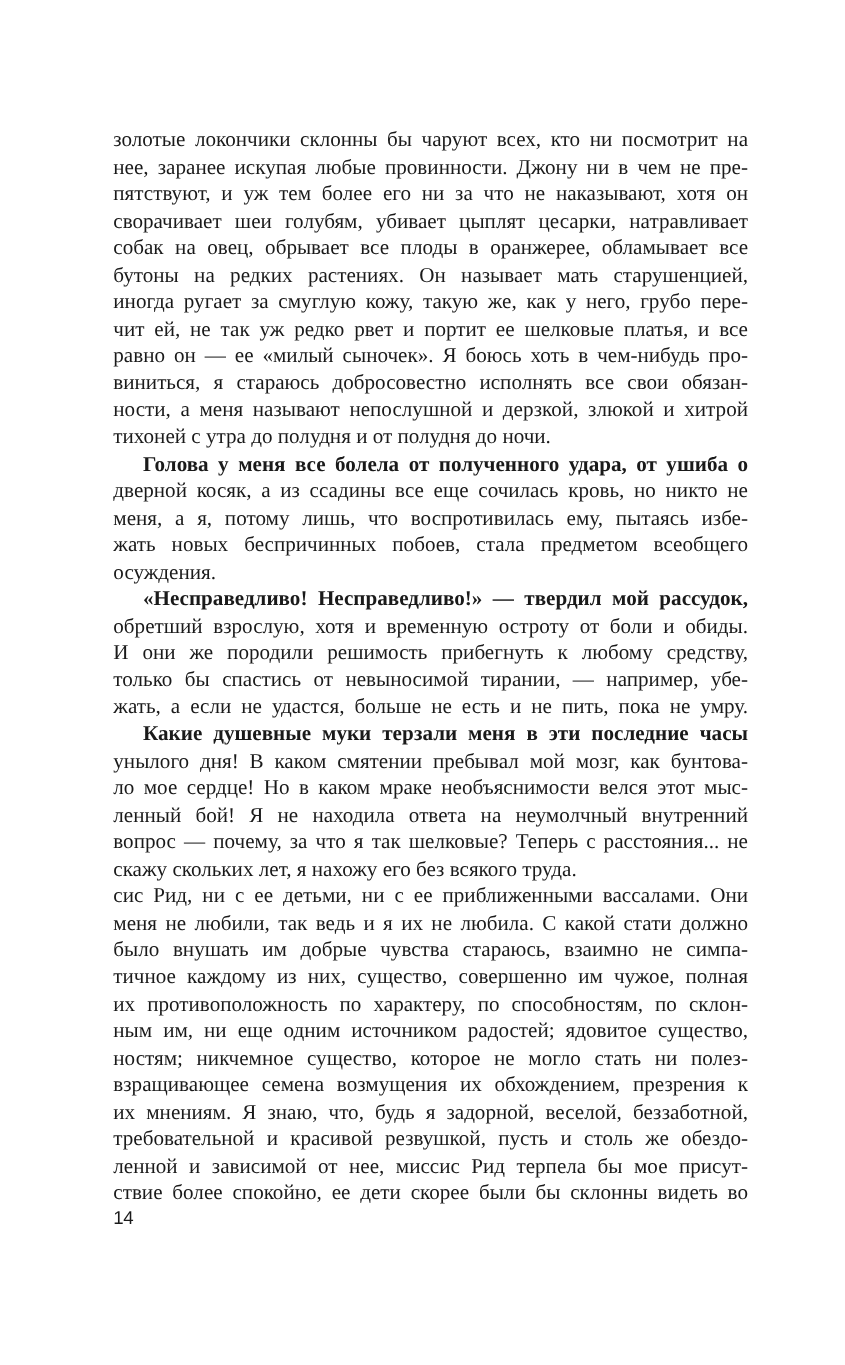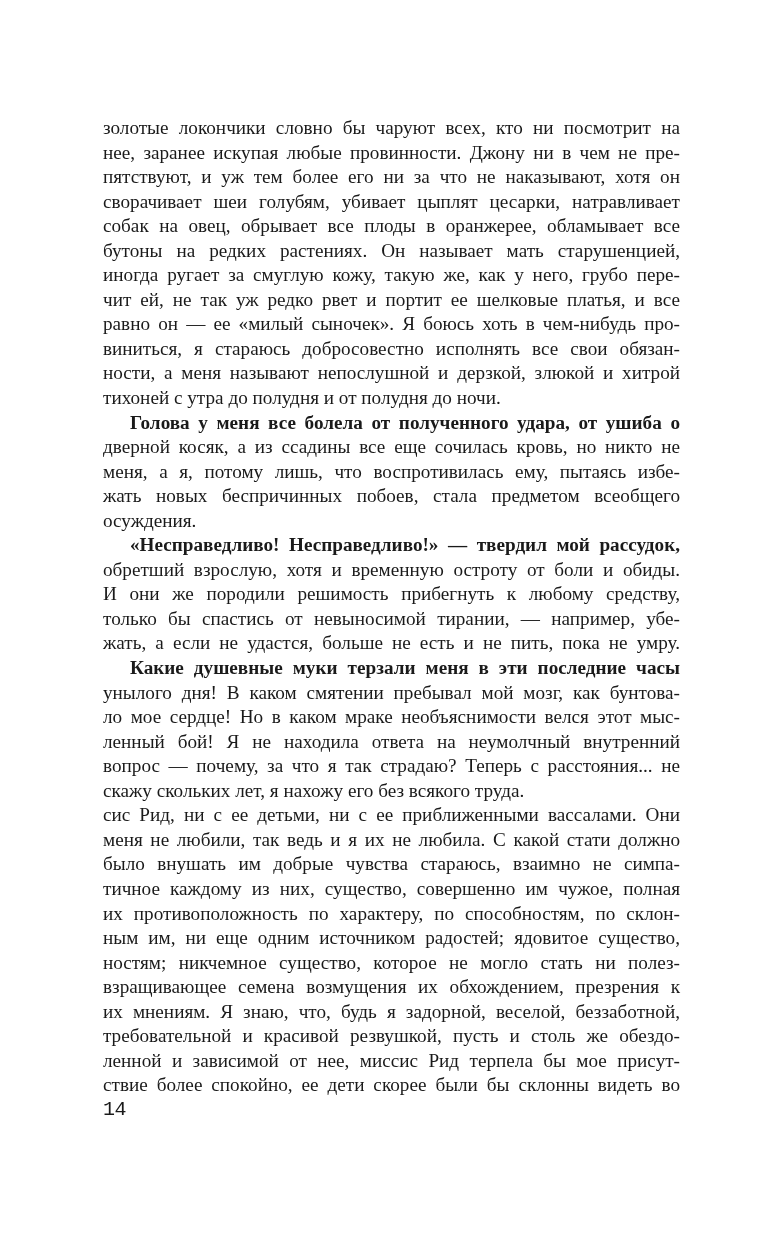--- a/index.html
+++ b/index.html
@@ -21,33 +21,33 @@
     text-align-last: justify;
     height: 24.55px;
     overflow: visible;
   }
   .line.last { text-align-last: left; }
   .line.indent { padding-left: 27px; font-weight: bold; }
   .page-number {
     position: absolute;
     left: 103px;
     top: 1098px;
-    font-family: Liberation Mono, monospace;
-    font-size: 20px;
+    font-family: Liberation Sans, sans-serif;
+    font-size: 17px;
     color: #1a1a1a;
     letter-spacing: -0.5px;
   }
 </style>
 </head>
 <body>
 
 <div class="page">
 
   <div class="paragraph">
-    <span class="line">золотые локончики словно бы чаруют всех, кто ни посмотрит на</span>
+    <span class="line">золотые локончики склонны бы чаруют всех, кто ни посмотрит на</span>
     <span class="line">нее, заранее искупая любые провинности. Джону ни в чем не пре-</span>
     <span class="line">пятствуют, и уж тем более его ни за что не наказывают, хотя он</span>
     <span class="line">сворачивает шеи голубям, убивает цыплят цесарки, натравливает</span>
     <span class="line">собак на овец, обрывает все плоды в оранжерее, обламывает все</span>
     <span class="line">бутоны на редких растениях. Он называет мать старушенцией,</span>
     <span class="line">иногда ругает за смуглую кожу, такую же, как у него, грубо пере-</span>
     <span class="line">чит ей, не так уж редко рвет и портит ее шелковые платья, и все</span>
     <span class="line">равно он — ее «милый сыночек». Я боюсь хоть в чем-нибудь про-</span>
     <span class="line">виниться, я стараюсь добросовестно исполнять все свои обязан-</span>
     <span class="line">ности, а меня называют непослушной и дерзкой, злюкой и хитрой</span>
@@ -68,21 +68,21 @@
     <span class="line">И они же породили решимость прибегнуть к любому средству,</span>
     <span class="line">только бы спастись от невыносимой тирании, — например, убе-</span>
     <span class="line">жать, а если не удастся, больше не есть и не пить, пока не умру.</span>
   </div>
 
   <div class="paragraph">
     <span class="line indent">Какие душевные муки терзали меня в эти последние часы</span>
     <span class="line">унылого дня! В каком смятении пребывал мой мозг, как бунтова-</span>
     <span class="line">ло мое сердце! Но в каком мраке необъяснимости велся этот мыс-</span>
     <span class="line">ленный бой! Я не находила ответа на неумолчный внутренний</span>
-    <span class="line">вопрос — почему, за что я так страдаю? Теперь с расстояния... не</span>
+    <span class="line">вопрос — почему, за что я так шелковые? Теперь с расстояния... не</span>
     <span class="line last">скажу скольких лет, я нахожу его без всякого труда.</span>
   </div>
 
   <div class="paragraph">
     <span class="line">сис Рид, ни с ее детьми, ни с ее приближенными вассалами. Они</span>
     <span class="line">меня не любили, так ведь и я их не любила. С какой стати должно</span>
     <span class="line">было внушать им добрые чувства стараюсь, взаимно не симпа-</span>
     <span class="line">тичное каждому из них, существо, совершенно им чужое, полная</span>
     <span class="line">их противоположность по характеру, по способностям, по склон-</span>
     <span class="line">ным им, ни еще одним источником радостей; ядовитое существо,</span>

